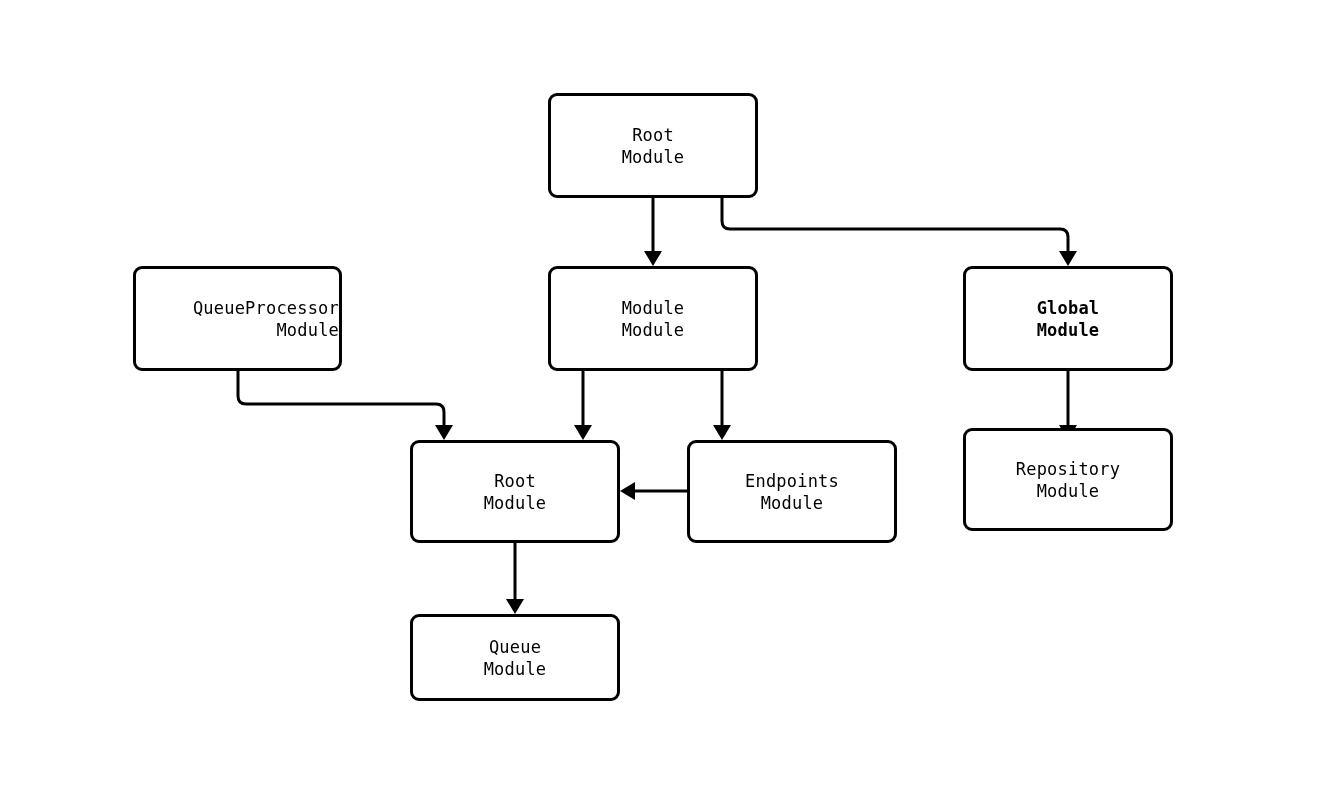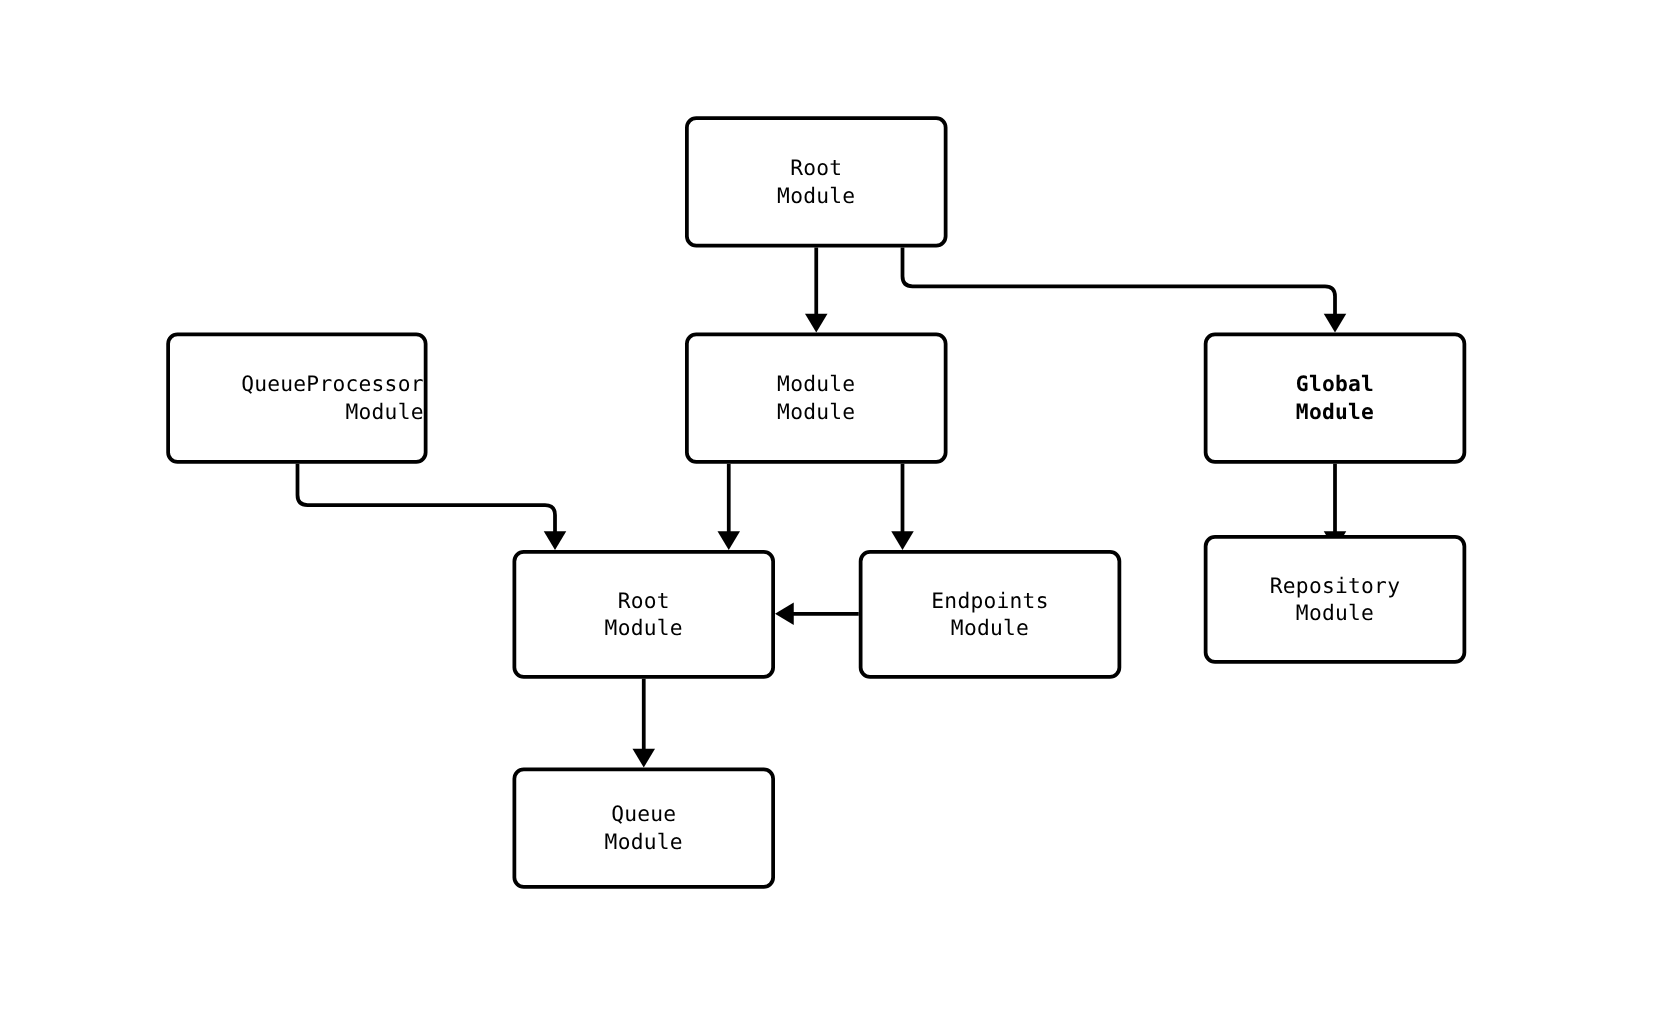--- a/index.html
+++ b/index.html
@@ -90,18 +90,18 @@
         <div class="node-label">Module</div>
       </div>
       <div class="node" style="left: 687px; top: 440px; width: 210px; height: 103px;">
         <div class="node-label">Endpoints</div>
         <div class="node-label">Module</div>
       </div>
       <div class="node" style="left: 963px; top: 428px; width: 210px; height: 103px;">
         <div class="node-label">Repository</div>
         <div class="node-label">Module</div>
       </div>
-      <div class="node" style="left: 410px; top: 614px; width: 210px; height: 97px;">
+      <div class="node" style="left: 410px; top: 614px; width: 210px; height: 87px;">
         <div class="node-label">Queue</div>
         <div class="node-label">Module</div>
       </div>
     </div>
 </div>
 
 </body></html>

